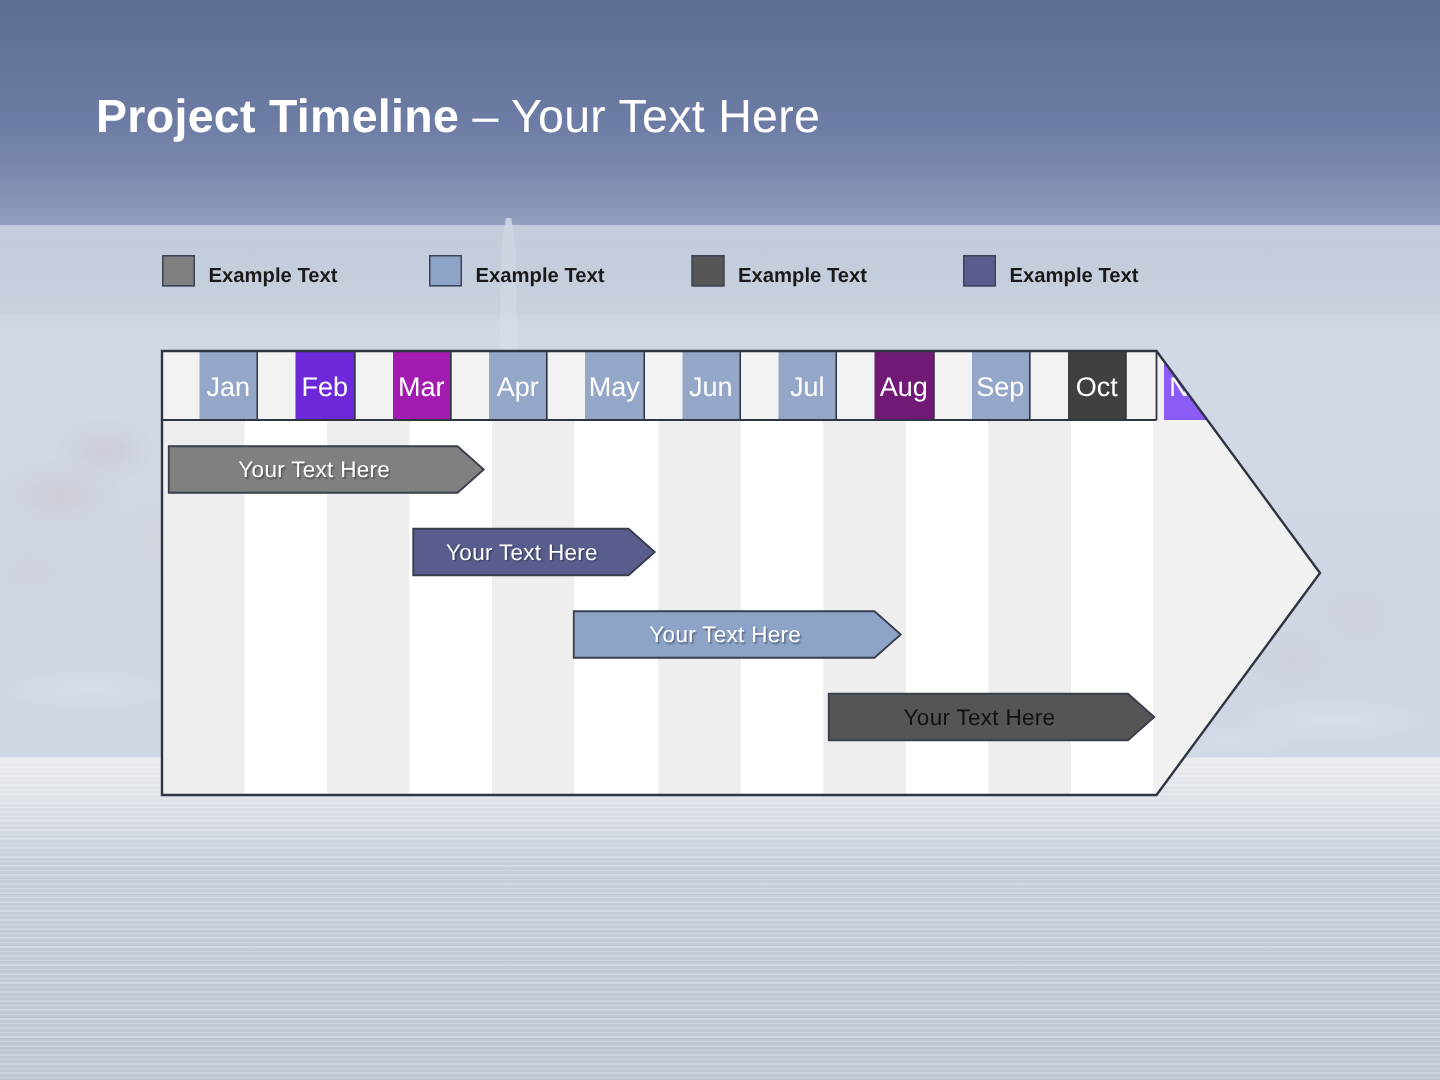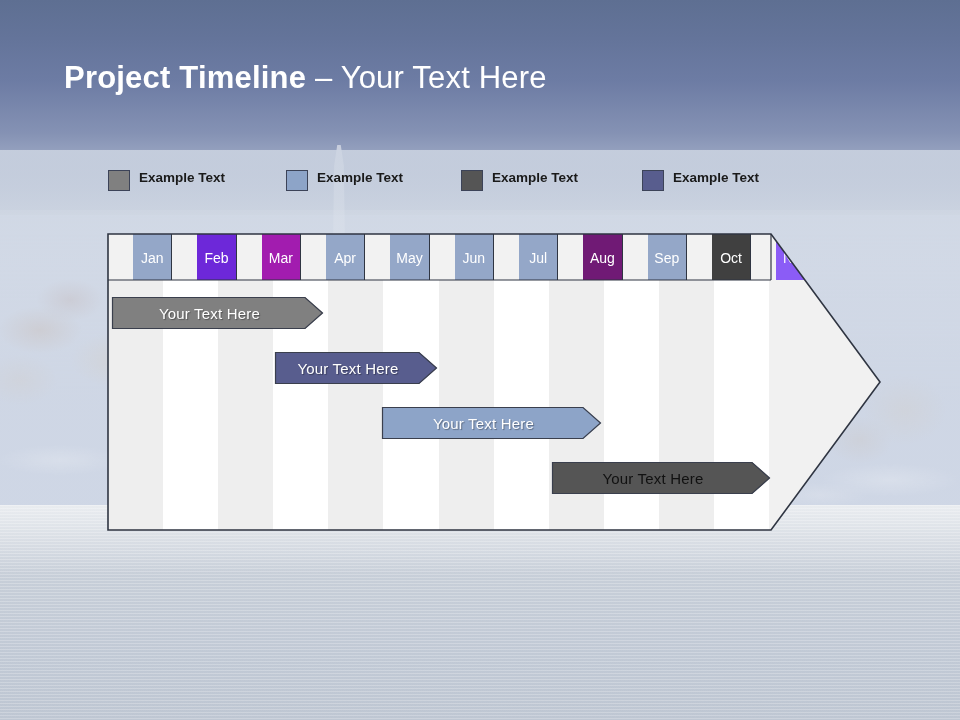--- a/index.html
+++ b/index.html
@@ -105,21 +105,21 @@
   
   .legend {
     position: absolute;
     left: 108px; top: 170px;
     width: 740px;
     height: 24px;
   }
   .legend-item {
     position: absolute;
     display: flex;
-    align-items: flex-start;
+    align-items: flex-end;
     gap: 9px;
     top: 0;
   }
   .legend-swatch {
     width: 22px;
     height: 21px;
     border: 1px solid #3c4358;
     box-sizing: border-box;
   }
   .legend-label {
@@ -159,21 +159,21 @@
   .month-cell {
     width: 55.1px;
     height: 48px;
     background: #94a7c8;
     border-right: 1px solid #2f3542;
     box-sizing: border-box;
     display: flex;
     align-items: center;
     justify-content: center;
     color: #ffffff;
-    font-size: 14px;
+    font-size: 18px;
     margin-left: 25px;
   }
   .months-tail {
     flex: 1;
     height: 46px;
     background: #94a7c8;
   }
 
   
   .cols {

